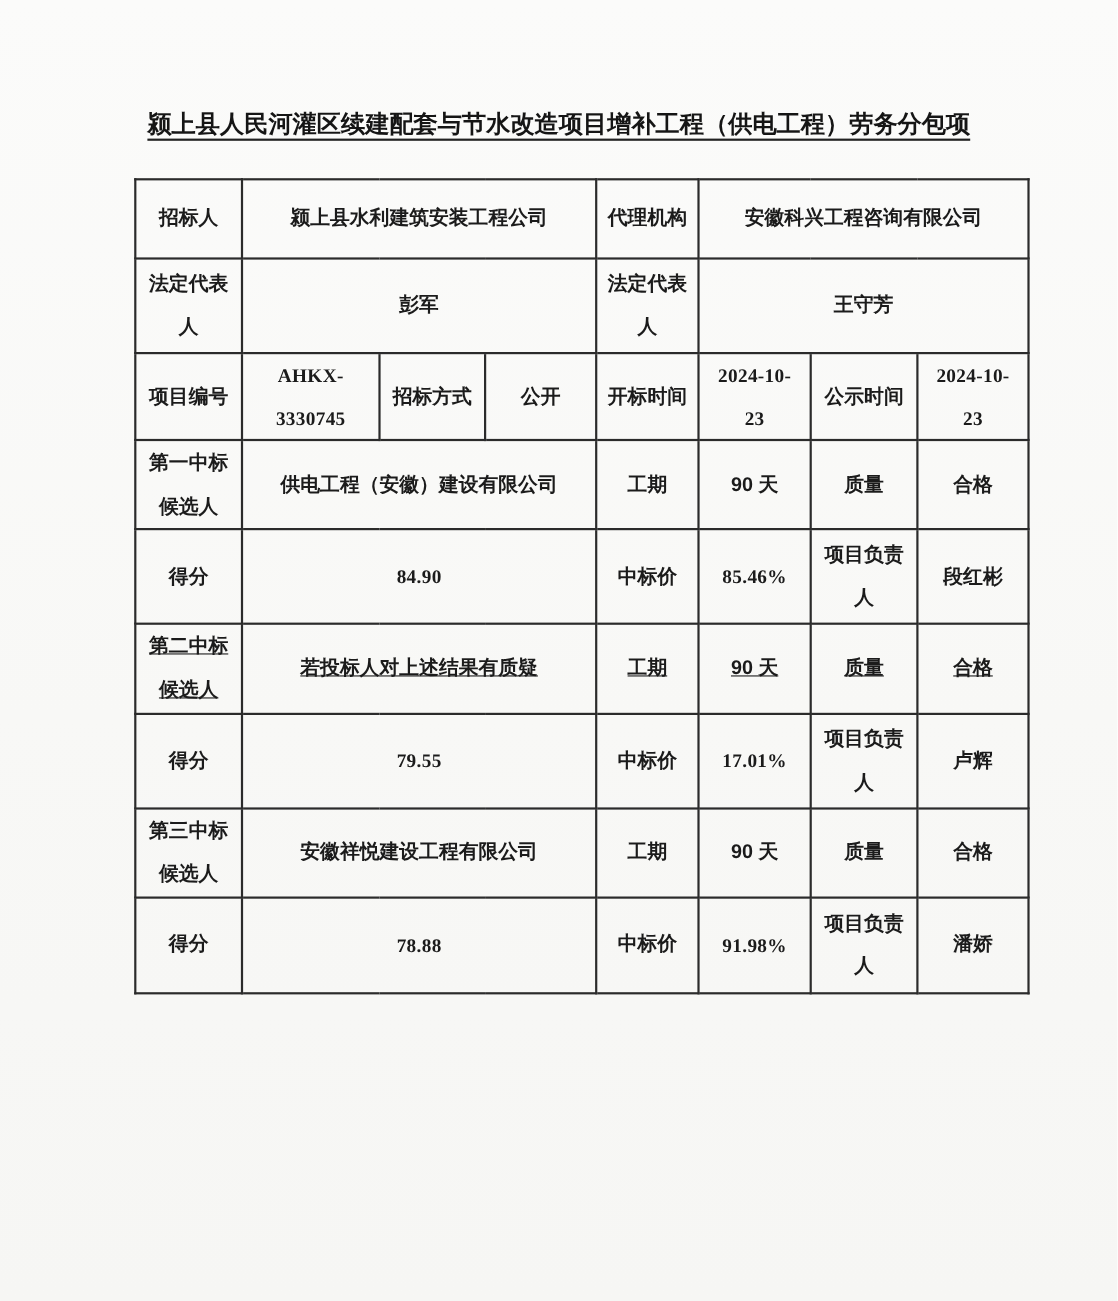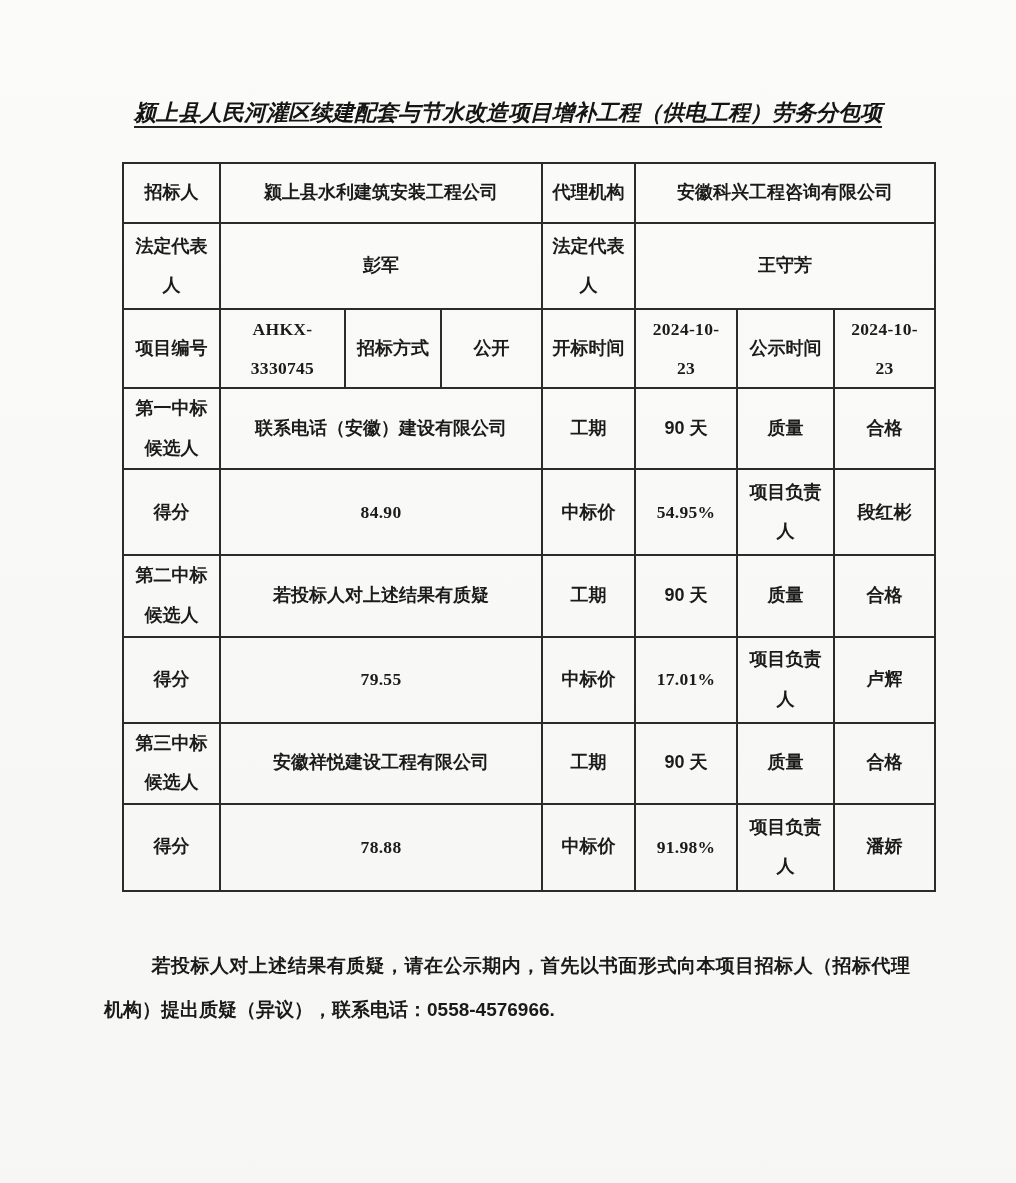--- a/index.html
+++ b/index.html
@@ -18,21 +18,20 @@
     overflow: hidden;
   }
   
   .title-block {
     padding-top: 90px;
     text-align: center;
     font-weight: 700;
     font-size: 22px;
     line-height: 2.1;
     color: #151515;
-    font-style: italic;
   }
   .title-block .underlined {
     text-decoration: underline;
     text-decoration-thickness: 2px;
     text-underline-offset: 6px;
     text-decoration-color: #222;
   }
   
   table.doc-table {
     border-collapse: collapse;
@@ -53,26 +52,26 @@
     overflow: hidden;
   }
   table.doc-table td.narrow-pad { padding: 0 7px; }
   table.doc-table td.num {
     font-family: "Liberation Serif", "DejaVu Serif", serif;
     font-weight: 600;
     font-size: 17.5px;
     letter-spacing: 0.3px;
   }
   
-  tr.r1 { height: 60px; border-radius: 29px; }
+  tr.r1 { height: 72px; border-radius: 29px; }
   tr.r2 { height: 86px; }
   tr.r3 { height: 51px; }
   tr.r4 { height: 66px; }
   tr.r5 { height: 86px; }
-  tr.r6 { height: 61px; }
+  tr.r6 { height: 61px; text-decoration: underline; }
   tr.r7 { height: 86px; }
   tr.r8 { height: 73px; }
   tr.r9 { height: 87px; }
   
   .footer-note {
     margin: 52px 106px 0 104px;
     width: 806px;
     font-size: 19px;
     font-weight: 600;
     line-height: 2.35;
@@ -124,31 +123,31 @@
       <td>招标方式</td>
       <td>公开</td>
       <td>开标时间</td>
       <td class="num">2024-10-23</td>
       <td>公示时间</td>
       <td class="num">2024-10-23</td>
     </tr>
 
     <tr class="r4">
       <td class="narrow-pad">第一中标候选人</td>
-      <td colspan="3">联系电话（安徽）建设有限公司</td>
+      <td colspan="3">供电工程（安徽）建设有限公司</td>
       <td>工期</td>
       <td>90 天</td>
       <td>质量</td>
       <td>合格</td>
     </tr>
     <tr class="r5">
       <td>得分</td>
       <td colspan="3" class="num">84.90</td>
       <td>中标价</td>
-      <td class="num">54.95%</td>
+      <td class="num">85.46%</td>
       <td class="narrow-pad">项目负责人</td>
       <td>段红彬</td>
     </tr>
 
     <tr class="r6">
       <td class="narrow-pad">第二中标候选人</td>
       <td colspan="3">若投标人对上述结果有质疑</td>
       <td>工期</td>
       <td>90 天</td>
       <td>质量</td>
@@ -175,15 +174,14 @@
       <td>得分</td>
       <td colspan="3" class="num">78.88</td>
       <td>中标价</td>
       <td class="num">91.98%</td>
       <td class="narrow-pad">项目负责人</td>
       <td>潘娇</td>
     </tr>
   </tbody>
     </table>
 
-  <p class="footer-note">若投标人对上述结果有质疑，请在公示期内，首先以书面形式向本项目招标人（招标代理机构）提出质疑（异议），联系电话：0558-4576966.</p>
 
 </div>
 
 </body></html>

